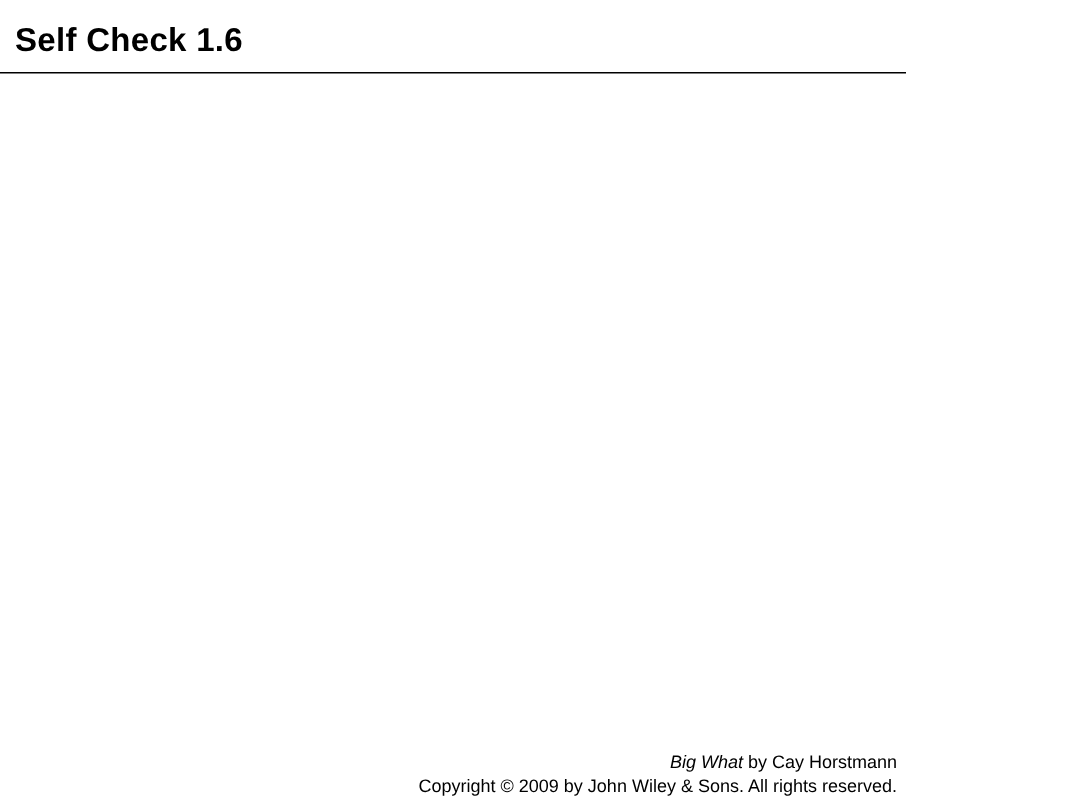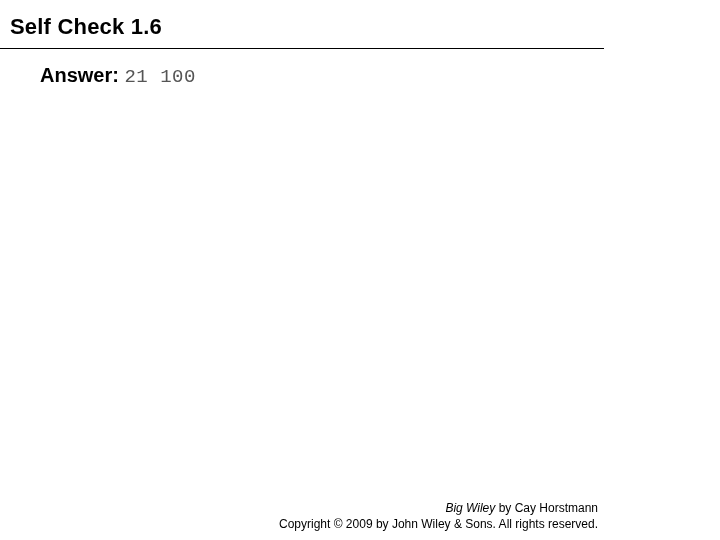--- a/index.html
+++ b/index.html
@@ -37,26 +37,22 @@
   }
   .book-title { font-style: italic; }
 </style>
 </head>
 <body>
 <div class="slide">
 
   <div class="title">Self Check 1.6</div>
 
   <div class="body">
-    <div class="answer-line">
-      <span class="answer-label">Answer:</span>
-      <span class="answer-code">21 100</span>
-    </div>
   </div>
 
   <div class="footer">
     <div>
-      <span class="book-title">Big Wiley</span><span> by Cay Horstmann</span>
+      <span class="book-title">Big What</span><span> by Cay Horstmann</span>
     </div>
     <div>Copyright © 2009 by John Wiley &amp; Sons. All rights reserved.</div>
   </div>
 
 </div>
 
 </body></html>

